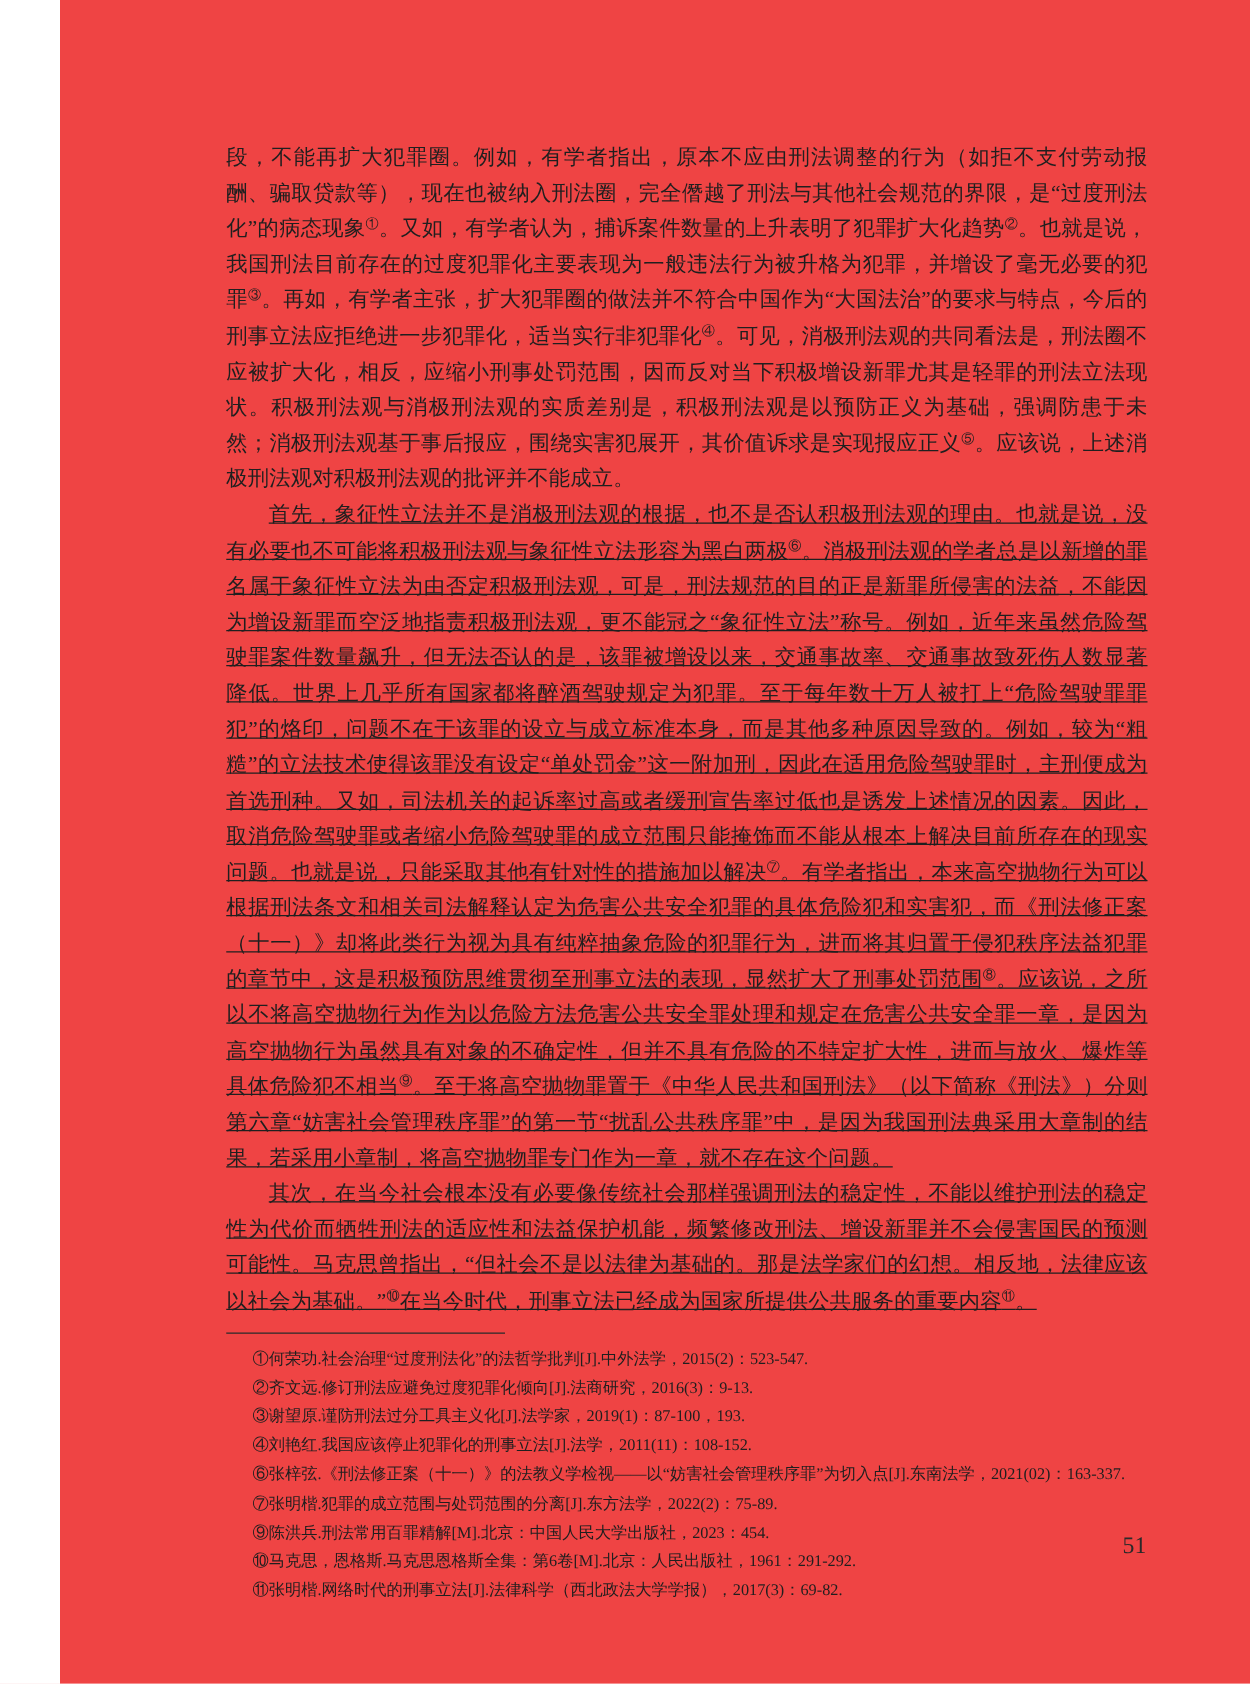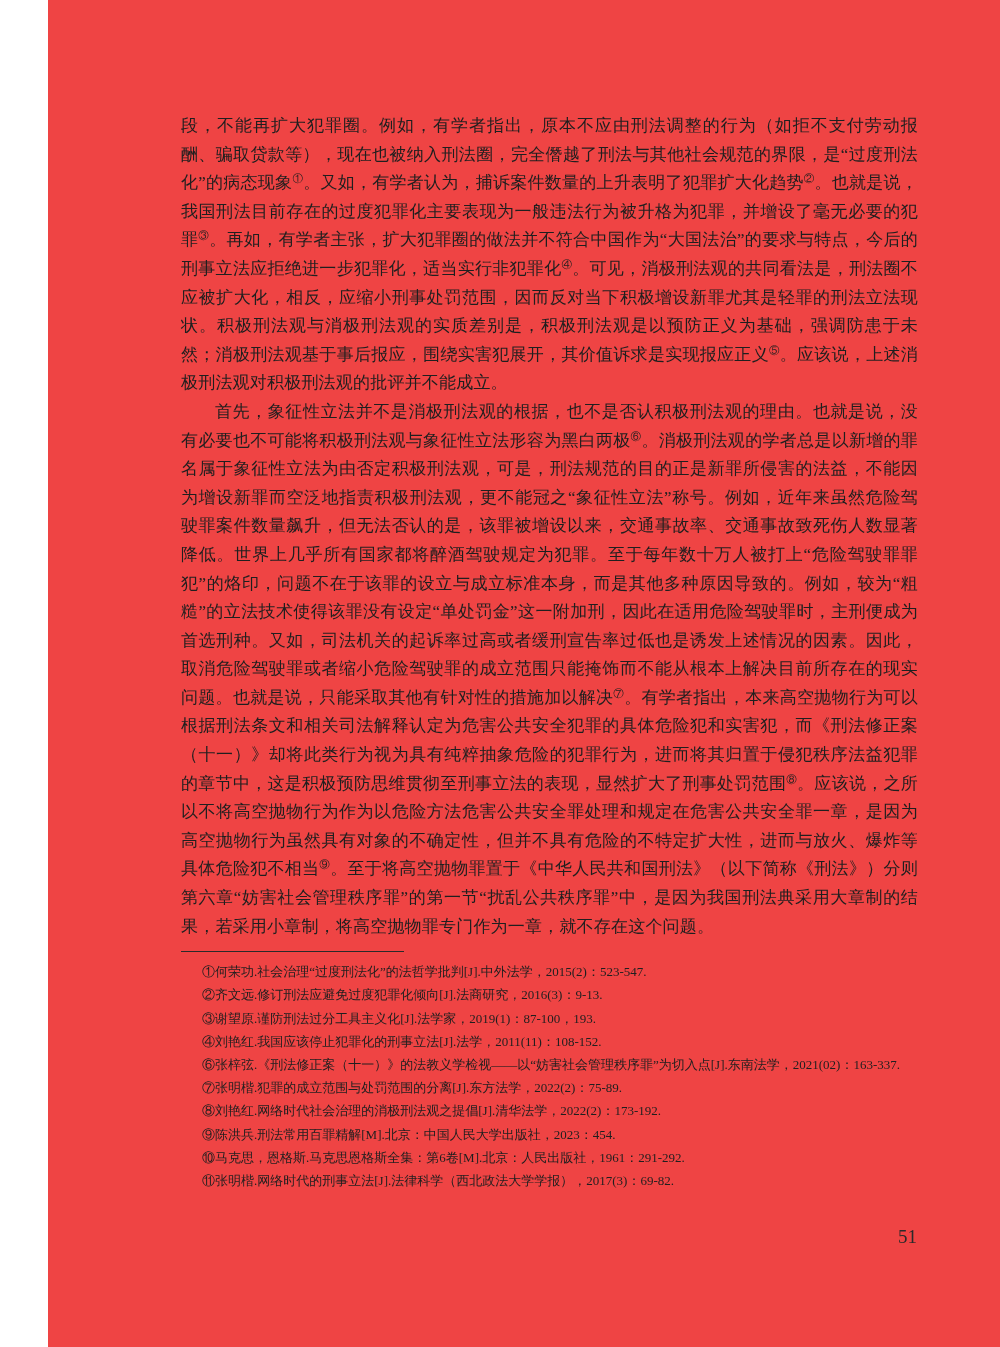--- a/index.html
+++ b/index.html
@@ -26,20 +26,21 @@
   .body-text p {
     margin: 0;
     font-size: 17px;
     line-height: 28.6px;
     text-align: justify;
     text-align-last: left;
     letter-spacing: 0.2px;
   }
   .body-text p.indent {
     text-indent: 2em;
+    text-decoration: underline;
   }
   .body-text sup {
     font-size: 10.5px;
     line-height: 0;
     vertical-align: 6px;
   }
   .fn-rule {
     width: 223px;
     height: 0;
     border: none;
@@ -67,32 +68,32 @@
 </head>
 <body>
 
 <div class="page">
 
   <div class="content">
 
     <div class="body-text">
       <p>段，不能再扩大犯罪圈。例如，有学者指出，原本不应由刑法调整的行为（如拒不支付劳动报酬、骗取贷款等），现在也被纳入刑法圈，完全僭越了刑法与其他社会规范的界限，是“过度刑法化”的病态现象<sup>①</sup>。又如，有学者认为，捕诉案件数量的上升表明了犯罪扩大化趋势<sup>②</sup>。也就是说，我国刑法目前存在的过度犯罪化主要表现为一般违法行为被升格为犯罪，并增设了毫无必要的犯罪<sup>③</sup>。再如，有学者主张，扩大犯罪圈的做法并不符合中国作为“大国法治”的要求与特点，今后的刑事立法应拒绝进一步犯罪化，适当实行非犯罪化<sup>④</sup>。可见，消极刑法观的共同看法是，刑法圈不应被扩大化，相反，应缩小刑事处罚范围，因而反对当下积极增设新罪尤其是轻罪的刑法立法现状。积极刑法观与消极刑法观的实质差别是，积极刑法观是以预防正义为基础，强调防患于未然；消极刑法观基于事后报应，围绕实害犯展开，其价值诉求是实现报应正义<sup>⑤</sup>。应该说，上述消极刑法观对积极刑法观的批评并不能成立。</p>
       <p class="indent">首先，象征性立法并不是消极刑法观的根据，也不是否认积极刑法观的理由。也就是说，没有必要也不可能将积极刑法观与象征性立法形容为黑白两极<sup>⑥</sup>。消极刑法观的学者总是以新增的罪名属于象征性立法为由否定积极刑法观，可是，刑法规范的目的正是新罪所侵害的法益，不能因为增设新罪而空泛地指责积极刑法观，更不能冠之“象征性立法”称号。例如，近年来虽然危险驾驶罪案件数量飙升，但无法否认的是，该罪被增设以来，交通事故率、交通事故致死伤人数显著降低。世界上几乎所有国家都将醉酒驾驶规定为犯罪。至于每年数十万人被打上“危险驾驶罪罪犯”的烙印，问题不在于该罪的设立与成立标准本身，而是其他多种原因导致的。例如，较为“粗糙”的立法技术使得该罪没有设定“单处罚金”这一附加刑，因此在适用危险驾驶罪时，主刑便成为首选刑种。又如，司法机关的起诉率过高或者缓刑宣告率过低也是诱发上述情况的因素。因此，取消危险驾驶罪或者缩小危险驾驶罪的成立范围只能掩饰而不能从根本上解决目前所存在的现实问题。也就是说，只能采取其他有针对性的措施加以解决<sup>⑦</sup>。有学者指出，本来高空抛物行为可以根据刑法条文和相关司法解释认定为危害公共安全犯罪的具体危险犯和实害犯，而《刑法修正案（十一）》却将此类行为视为具有纯粹抽象危险的犯罪行为，进而将其归置于侵犯秩序法益犯罪的章节中，这是积极预防思维贯彻至刑事立法的表现，显然扩大了刑事处罚范围<sup>⑧</sup>。应该说，之所以不将高空抛物行为作为以危险方法危害公共安全罪处理和规定在危害公共安全罪一章，是因为高空抛物行为虽然具有对象的不确定性，但并不具有危险的不特定扩大性，进而与放火、爆炸等具体危险犯不相当<sup>⑨</sup>。至于将高空抛物罪置于《中华人民共和国刑法》（以下简称《刑法》）分则第六章“妨害社会管理秩序罪”的第一节“扰乱公共秩序罪”中，是因为我国刑法典采用大章制的结果，若采用小章制，将高空抛物罪专门作为一章，就不存在这个问题。</p>
+      <p class="indent">其次，在当今社会根本没有必要像传统社会那样强调刑法的稳定性，不能以维护刑法的稳定性为代价而牺牲刑法的适应性和法益保护机能，频繁修改刑法、增设新罪并不会侵害国民的预测可能性。马克思曾指出，“但社会不是以法律为基础的。那是法学家们的幻想。相反地，法律应该以社会为基础。”<sup>⑩</sup>在当今时代，刑事立法已经成为国家所提供公共服务的重要内容<sup>⑪</sup>。</p>
     </div>
 
     <hr class="fn-rule">
 
     <div class="footnotes">
       <div class="footnote-item">①何荣功.社会治理“过度刑法化”的法哲学批判[J].中外法学，2015(2)：523-547.</div>
       <div class="footnote-item">②齐文远.修订刑法应避免过度犯罪化倾向[J].法商研究，2016(3)：9-13.</div>
       <div class="footnote-item">③谢望原.谨防刑法过分工具主义化[J].法学家，2019(1)：87-100，193.</div>
       <div class="footnote-item">④刘艳红.我国应该停止犯罪化的刑事立法[J].法学，2011(11)：108-152.</div>
       <div class="footnote-item">⑥张梓弦.《刑法修正案（十一）》的法教义学检视——以“妨害社会管理秩序罪”为切入点[J].东南法学，2021(02)：163-337.</div>
       <div class="footnote-item">⑦张明楷.犯罪的成立范围与处罚范围的分离[J].东方法学，2022(2)：75-89.</div>
-      <div class="footnote-item">⑧刘艳红.网络时代社会治理的消极刑法观之提倡[J].清华法学，2022(2)：173-192.</div>
       <div class="footnote-item">⑨陈洪兵.刑法常用百罪精解[M].北京：中国人民大学出版社，2023：454.</div>
       <div class="footnote-item">⑩马克思，恩格斯.马克思恩格斯全集：第6卷[M].北京：人民出版社，1961：291-292.</div>
       <div class="footnote-item">⑪张明楷.网络时代的刑事立法[J].法律科学（西北政法大学学报），2017(3)：69-82.</div>
     </div>
 
   </div>
 
   <div class="page-number">51</div>
 
 </div>

